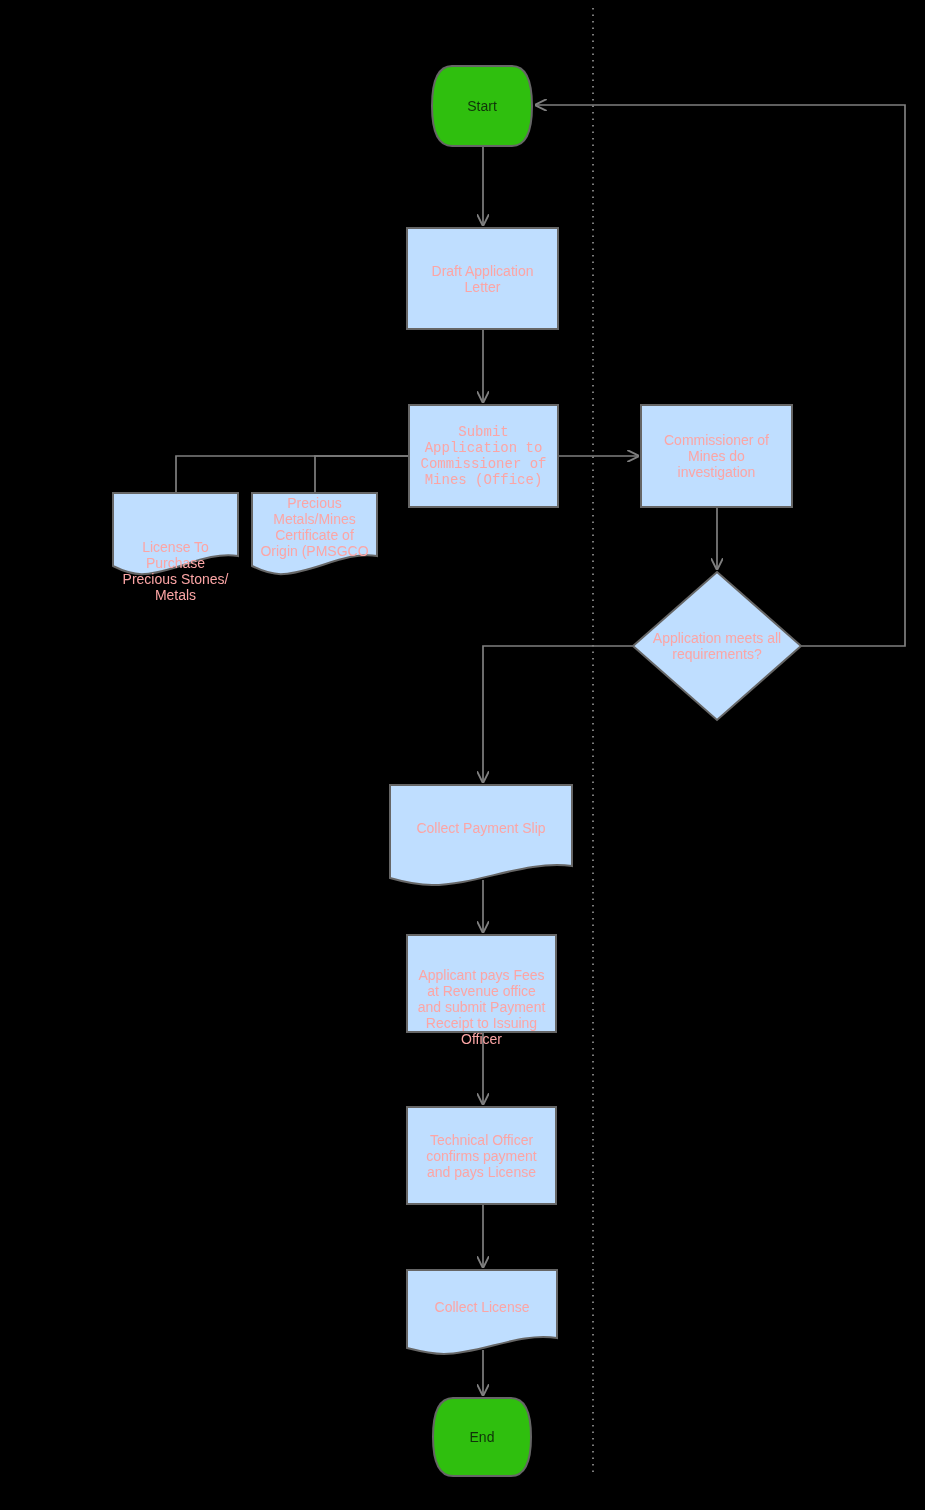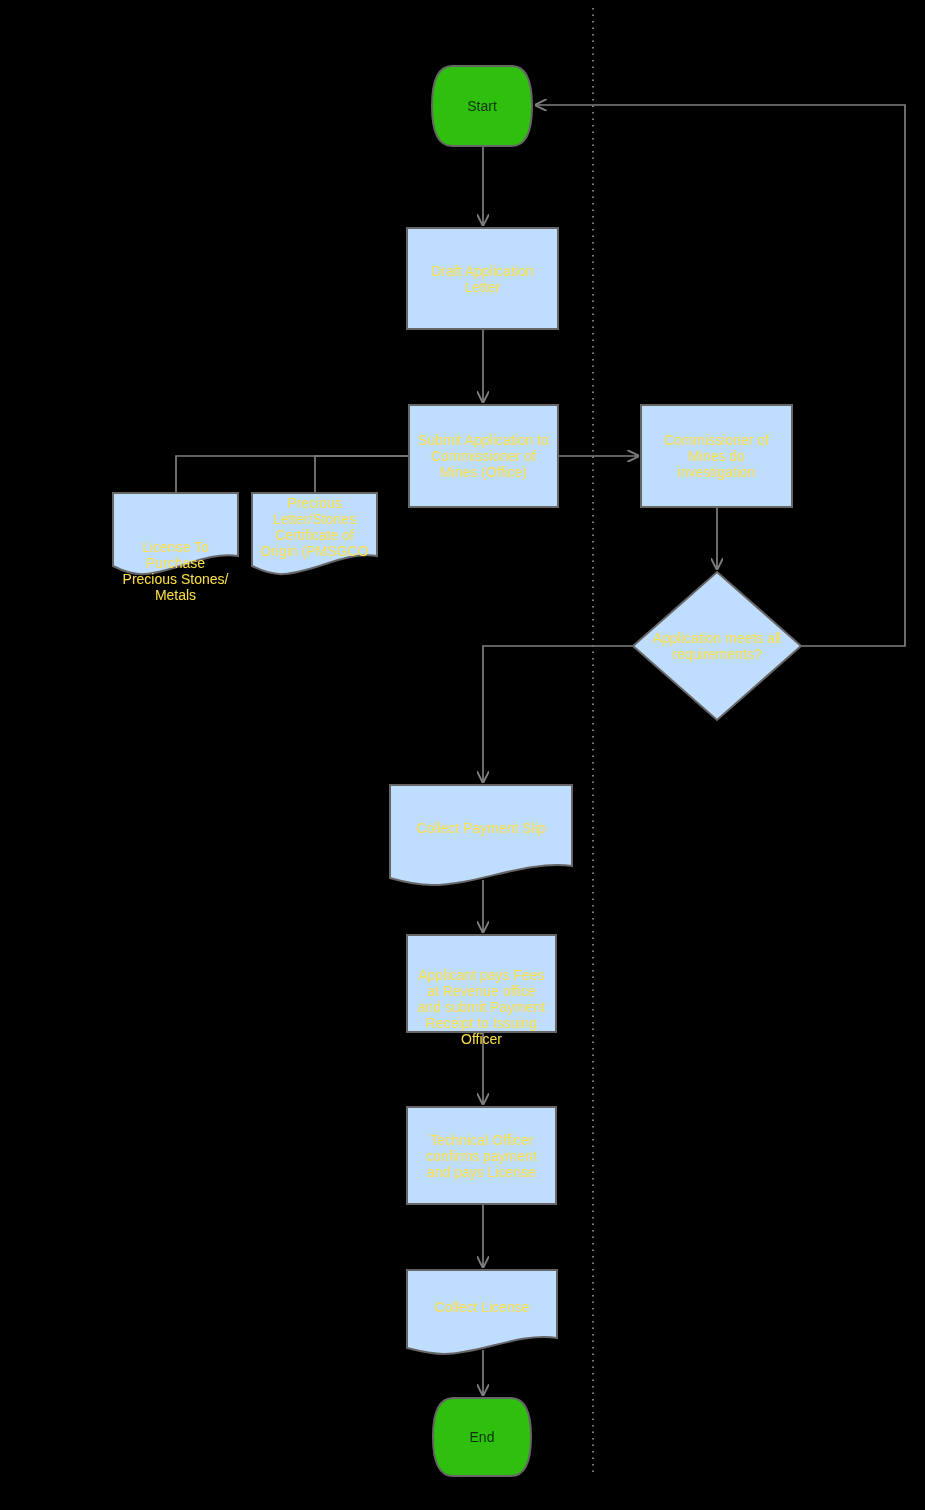--- a/index.html
+++ b/index.html
@@ -20,21 +20,21 @@
     top: 0; left: 0;
     width: 925px;
     height: 1510px;
   }
   .nodeLabel {
     position: absolute;
     display: flex;
     align-items: center;
     justify-content: center;
     text-align: center;
-    color: #fde047;
+    color: #fca5a5;
     font-size: 14px;
     line-height: 16px;
     font-family: "Liberation Sans", sans-serif;
     pointer-events: none;
     white-space: pre-line;
   }
   .nodeLabel.green { color: #10330a; text-align: center; }
 </style>
 </head>
 <body>
@@ -100,31 +100,31 @@
     <path d="M 407 1270 L 557 1270 L 557 1338 C 519 1332 481 1354 444 1354 C 432 1354 419 1351 407 1348 Z" fill="#bfdeff" stroke="#666666" stroke-width="2"></path>
 
     <path d="M 453 1398 L 511 1398 Q 531 1398 531 1437 Q 531 1476 511 1476 L 453 1476 Q 433 1476 433 1437 Q 433 1398 453 1398 Z" fill="#2fbf0e" stroke="#666666" stroke-width="2"></path>
   </svg>
 
   <div class="nodeLabel green" style="left:432px; top:66px; width:100px; height:80px;">Start</div>
 
   <div class="nodeLabel" style="left:407px; top:228px; width:151px; height:101px;">Draft Application
 Letter</div>
 
-  <div class="nodeLabel" style="left:409px; top:405px; width:149px; height:102px;">Submit Application to
+  <div class="nodeLabel" style="left:409px; top:405px; width:149px; height:102px;font-family:Liberation Mono, monospace;">Submit Application to
 Commissioner of
 Mines (Office)</div>
 
   <div class="nodeLabel" style="left:111px; top:493px; width:129px; height:68px;margin-top:44px;">License To
 Purchase
 Precious Stones/
 Metals</div>
 
   <div class="nodeLabel" style="left:250px; top:493px; width:129px; height:68px;">Precious
-Letter/Stones
+Metals/Mines
 Certificate of
 Origin (PMSGCO</div>
 
   <div class="nodeLabel" style="left:641px; top:405px; width:151px; height:102px;">Commissioner of
 Mines do
 investigation</div>
 
   <div class="nodeLabel" style="left:627px; top:572px; width:180px; height:148px;">Application meets all
 requirements?</div>
 

